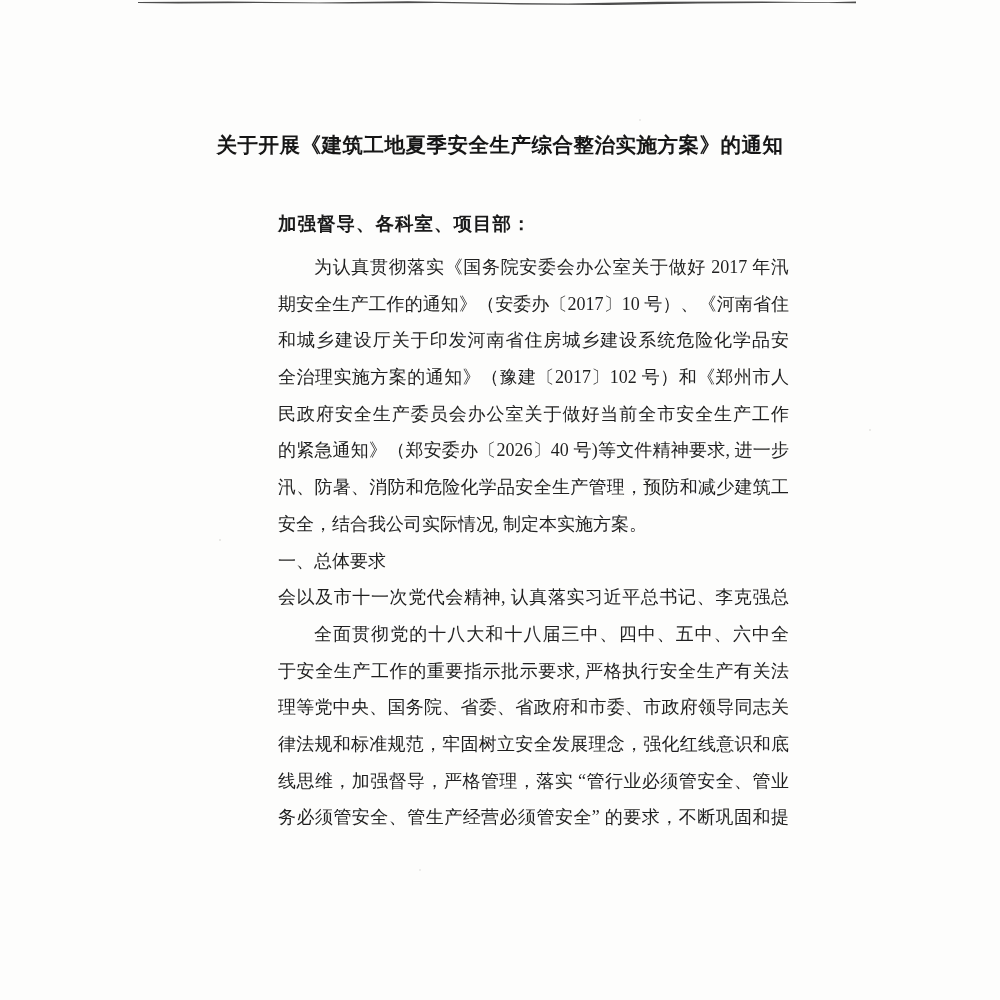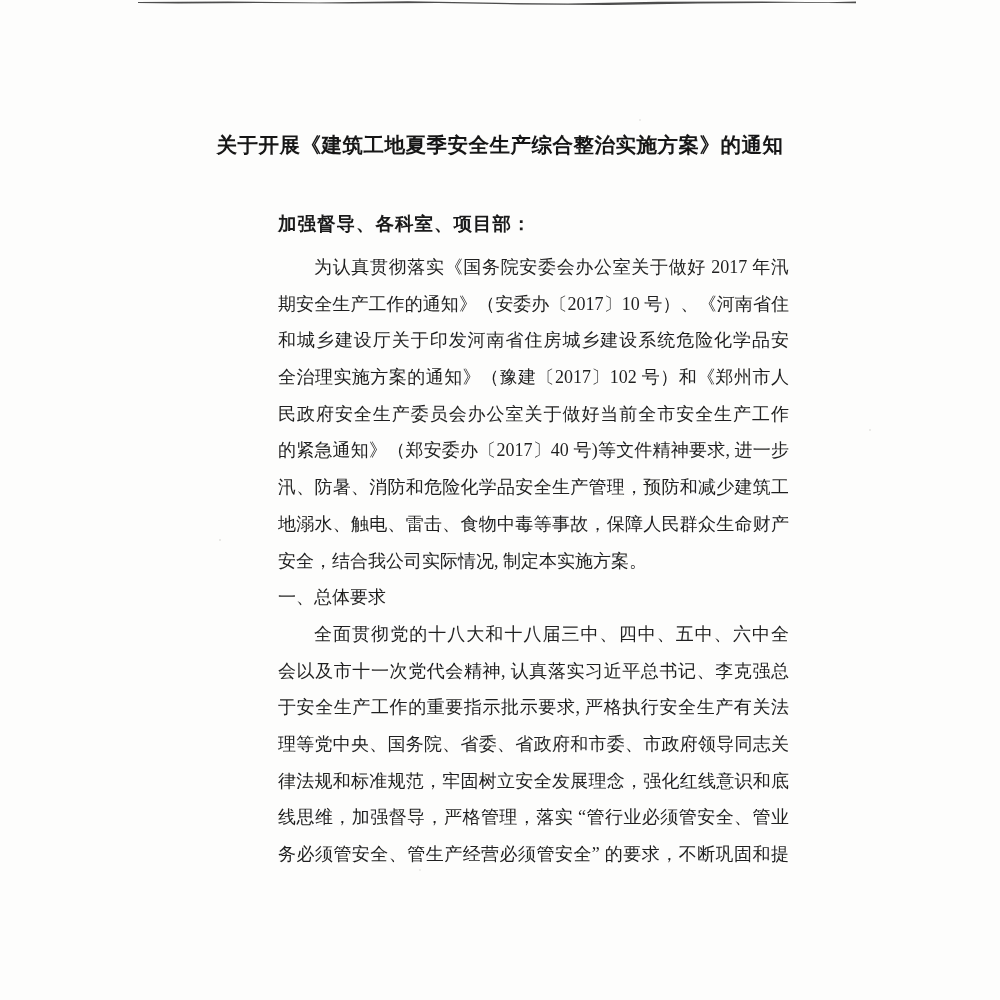--- a/index.html
+++ b/index.html
@@ -85,27 +85,26 @@
   <h1 class="title">关于开展《建筑工地夏季安全生产综合整治实施方案》的通知</h1>
 
   <div class="salutation">加强督导、各科室、项目部：</div>
 
   <div class="doc-body">
     <div class="line indent">为认真贯彻落实《国务院安委会办公室关于做好 2017 年汛</div>
     <div class="line">期安全生产工作的通知》（安委办〔2017〕10 号）、《河南省住房</div>
     <div class="line">和城乡建设厅关于印发河南省住房城乡建设系统危险化学品安</div>
     <div class="line">全治理实施方案的通知》（豫建〔2017〕102 号）和《郑州市人</div>
     <div class="line">民政府安全生产委员会办公室关于做好当前全市安全生产工作</div>
-    <div class="line">的紧急通知》（郑安委办〔2017〕40 号)等文件精神要求, 进一步</div>
+    <div class="line">的紧急通知》（郑安委办〔2026〕40 号)等文件精神要求, 进一步</div>
     <div class="line">汛、防暑、消防和危险化学品安全生产管理，预防和减少建筑工</div>
-    <div class="line">地溺水、触电、雷击、食物中毒等事故，保障人民群众生命财产</div>
     <div class="line plain">安全，结合我公司实际情况, 制定本实施方案。</div>
     <div class="line plain">一、总体要求</div>
+    <div class="line">会以及市十一次党代会精神, 认真落实习近平总书记、李克强总</div>
     <div class="line indent">全面贯彻党的十八大和十八届三中、四中、五中、六中全</div>
-    <div class="line">会以及市十一次党代会精神, 认真落实习近平总书记、李克强总</div>
     <div class="line">于安全生产工作的重要指示批示要求, 严格执行安全生产有关法</div>
     <div class="line">理等党中央、国务院、省委、省政府和市委、市政府领导同志关</div>
     <div class="line">律法规和标准规范，牢固树立安全发展理念，强化红线意识和底</div>
     <div class="line">线思维，加强督导，严格管理，落实 “管行业必须管安全、管业</div>
     <div class="line">务必须管安全、管生产经营必须管安全” 的要求，不断巩固和提</div>
   </div>
 
 </div>
 
 </body></html>

